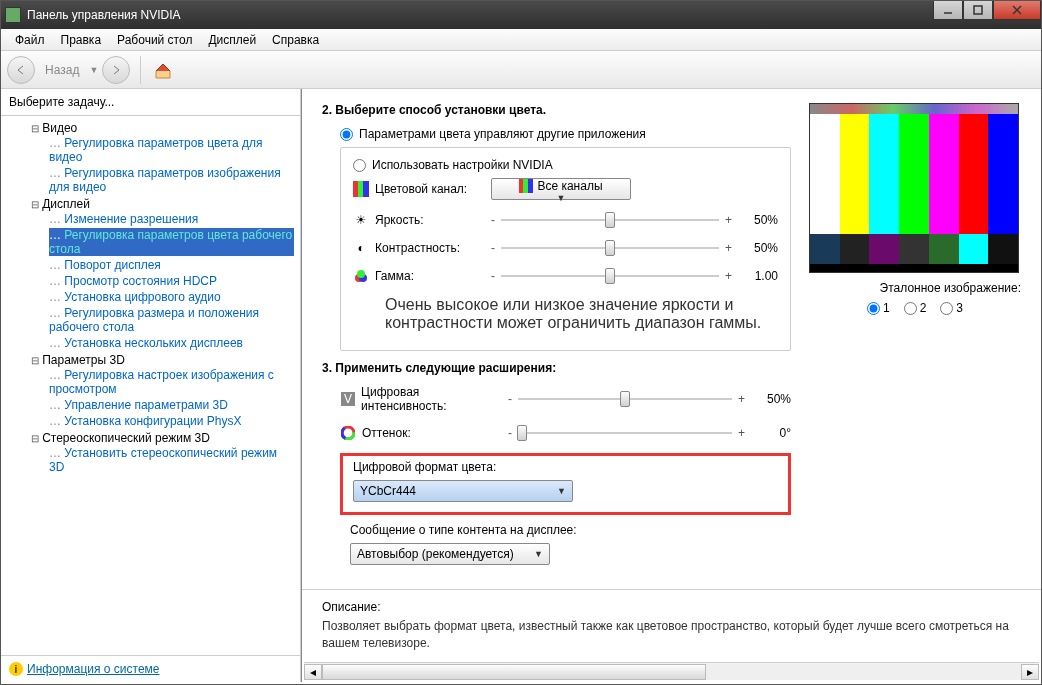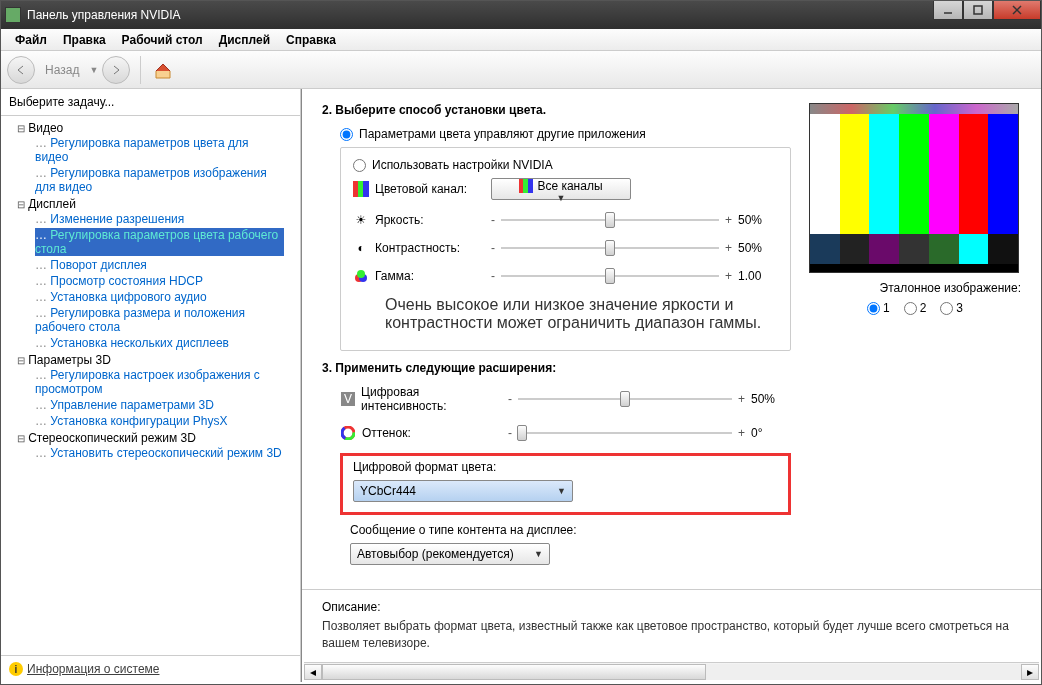--- a/index.html
+++ b/index.html
@@ -8,61 +8,61 @@
 .titlebar { height: 28px; background: linear-gradient(#4a4a4a, #2f2f2f); display: flex; align-items: center; padding: 0 4px; color: #fff; position: relative; }
 .titlebar .icon { width: 16px; height: 16px; background: #6a6; margin-right: 6px; border: 1px solid #333; }
 .titlebar .title { flex: 1; font-size: 12px; }
 .window-btns { display: flex; gap: 0; position:absolute; right:0; top:-1px;}
 .window-btn { width: 30px; height: 20px; display: flex; align-items: center; justify-content: center; border:1px solid #333; }
 .btn-min, .btn-max { background: linear-gradient(#d6d6d6,#b5b5b5); }
 .btn-close { background: linear-gradient(#e07a6e,#c83b2a); width:48px;}
 .window-btn svg { stroke:#333; stroke-width:1.5; fill:none;}
 
 .menubar { height: 22px; background: linear-gradient(#fdfdfd,#ececec); border-bottom: 1px solid #ccc; display: flex; align-items: center; padding: 0 6px; gap: 0; }
-.menubar span { padding: 3px 8px; cursor: default; font-weight: bold; }
+.menubar span { padding: 3px 8px; cursor: default; }
 
 .toolbar { height: 38px; background: linear-gradient(#fdfdfd,#e8e8e8); border-bottom: 1px solid #ccc; display: flex; align-items: center; padding: 0 6px; gap: 4px; }
 .nav-btn { width: 28px; height: 28px; border-radius: 50%; background: linear-gradient(#f5f5f5,#d8d8d8); border: 1px solid #bbb; display:flex;align-items:center;justify-content:center;}
 .nav-btn svg{stroke:#777;fill:#777;}
 .back-text { color: #888; padding: 0 6px; }
 .tb-sep { width:1px; height:28px; background:#ccc; margin:0 6px;}
 .home-icon { width:24px;height:24px; display:flex;align-items:center;justify-content:center;}
 
 .content { display: flex; height: calc(100% - 28px - 22px - 38px - 2px); }
 .sidebar { width: 300px; border-right: 1px solid #ccc; display:flex; flex-direction:column;}
 .sidebar-header { padding: 6px 8px; border-bottom: 1px solid #ccc; background:#fff; }
-.tree { flex:1; overflow:auto; padding: 4px 16px; }
+.tree { flex:1; overflow:auto; padding: 4px 6px; margin-left: 24px; }
 .tree ul { list-style:none; }
 .tree li { padding: 1px 0; }
 .tree .group { color: #000; }
 .tree .group::before { content:"⊟ "; color:#555; font-size:10px;}
 .tree .item { color: #0066cc; cursor:pointer; padding-left: 0;}
 .tree .item::before { content:"… "; color:#888;}
 .tree .item.selected { background:#316ac5; color:#5eead4; display:inline-block;}
 .tree .item.selected::before{color:#fff;}
 .tree ul ul { padding-left: 18px; }
 .sidebar-footer { border-top:1px solid #ccc; padding:6px 8px; display:flex; align-items:center; gap:4px;}
-.sidebar-footer a { color:#404040; text-decoration:underline;}
+.sidebar-footer a { color:#0369a1; text-decoration:underline;}
 .info-icon{width:14px;height:14px;border-radius:50%;background:#fc0;display:inline-flex;align-items:center;justify-content:center;font-weight:bold;font-size:10px;color:#333;}
 
 .main { flex:1; display:flex; flex-direction:column; border-left:1px solid #888;}
 .main-inner{ flex:1; padding: 14px 20px 6px 20px; overflow:hidden; display:flex; gap:18px;}
 .settings-col{ flex:1; min-width:0;}
 .heading { font-weight:bold; margin-bottom:10px;}
 .radio-row{ display:flex; align-items:center; gap:6px; margin-left:18px; margin-bottom:6px;}
 .radio-row input{margin:0;}
 .panel{ border:1px solid #ccc; margin-left:18px; padding:10px 12px; border-radius:2px; margin-bottom:4px;}
 .setting-row{ display:flex; align-items:center; gap:8px; margin-bottom:12px;}
 .setting-row .lbl{ width:130px; display:flex; align-items:center; gap:6px;}
 .setting-row .lbl .ico{width:16px;height:16px;display:inline-flex;align-items:center;justify-content:center;}
 .slider-area{ display:flex; align-items:center; gap:6px; flex:1;}
 .slider-area .minus,.slider-area .plus{color:#555;}
 .slider-track{ flex:1; height:2px; background:#ccc; position:relative;}
 .slider-thumb{position:absolute; top:-7px; width:10px; height:16px; background:linear-gradient(#fdfdfd,#d0d0d0); border:1px solid #888; border-radius:2px; transform:translateX(-50%);}
-.val{width:40px; text-align:left;}
+.val{width:40px; text-align:right;}
 .warn{ font-size:16px; color:#333; margin-left:32px; margin-bottom:8px;}
 .dropdown{ height:22px; border:1px solid #888; background:linear-gradient(#fff,#e6e6e6); padding:0 6px; display:flex; align-items:center; justify-content:space-between; border-radius:2px; cursor:pointer;}
 .dropdown .arrow{font-size:9px;color:#333;}
 .color-dd{width:140px;flex-direction:column;}
 .highlight-box{ border:3px solid #e33; padding:4px 10px 10px 10px; margin-left:18px; margin-top:8px;}
 .sub-label{ margin-bottom:6px;}
 .dd2{width:220px;text-align:right;}
 .dd-hl{background:linear-gradient(#dbe9fb,#b5d1f0);}
 .preview-col{ width:212px;}
 .preview-img{ width:210px; height:170px; border:1px solid #333; background:#000; position:relative; overflow:hidden;}

